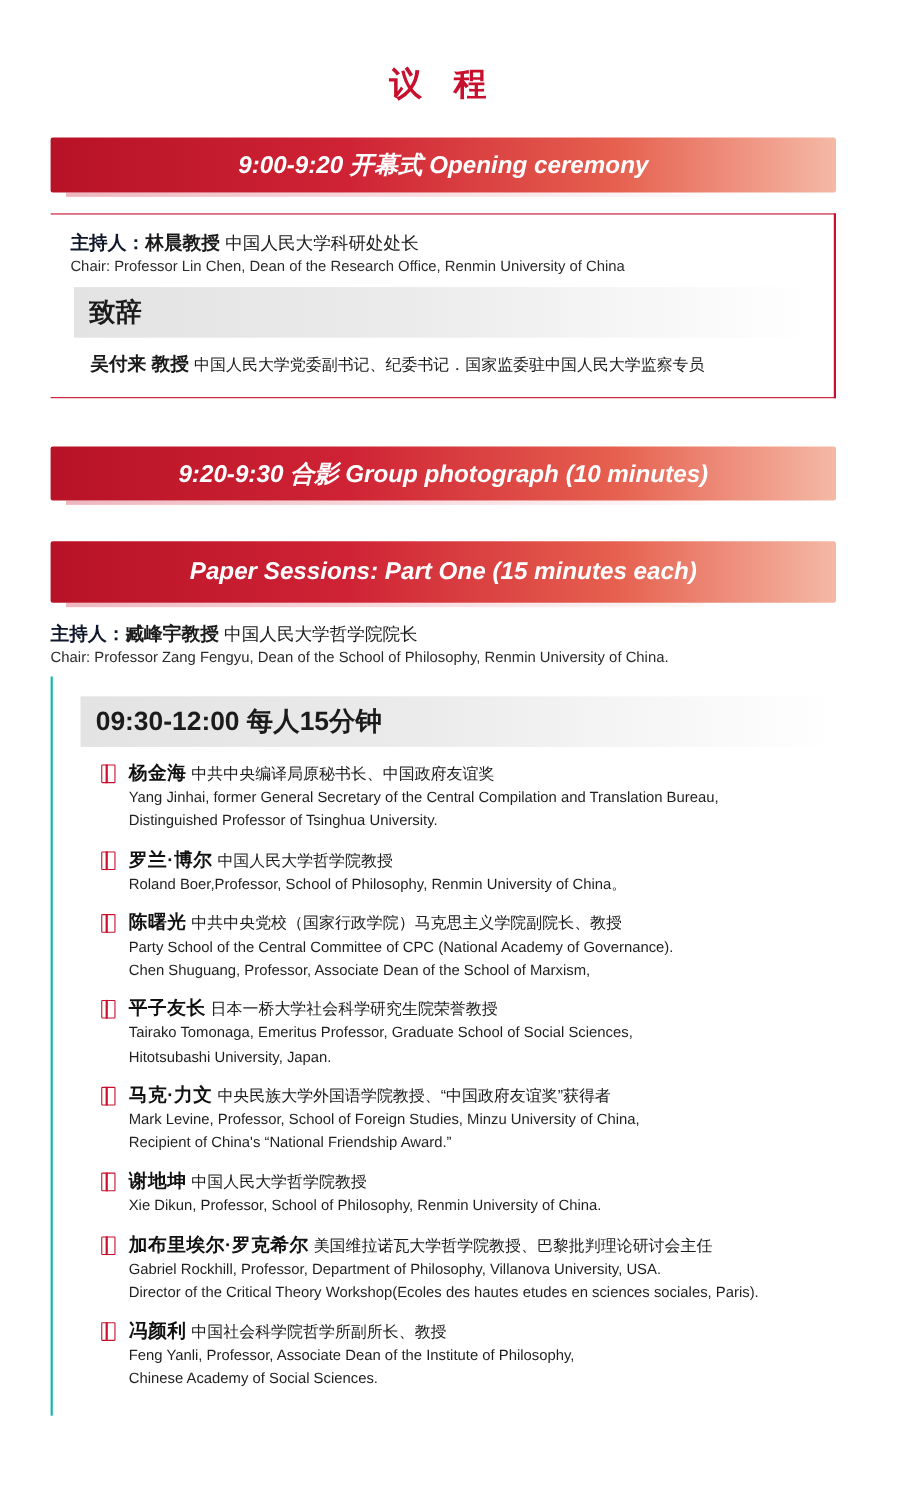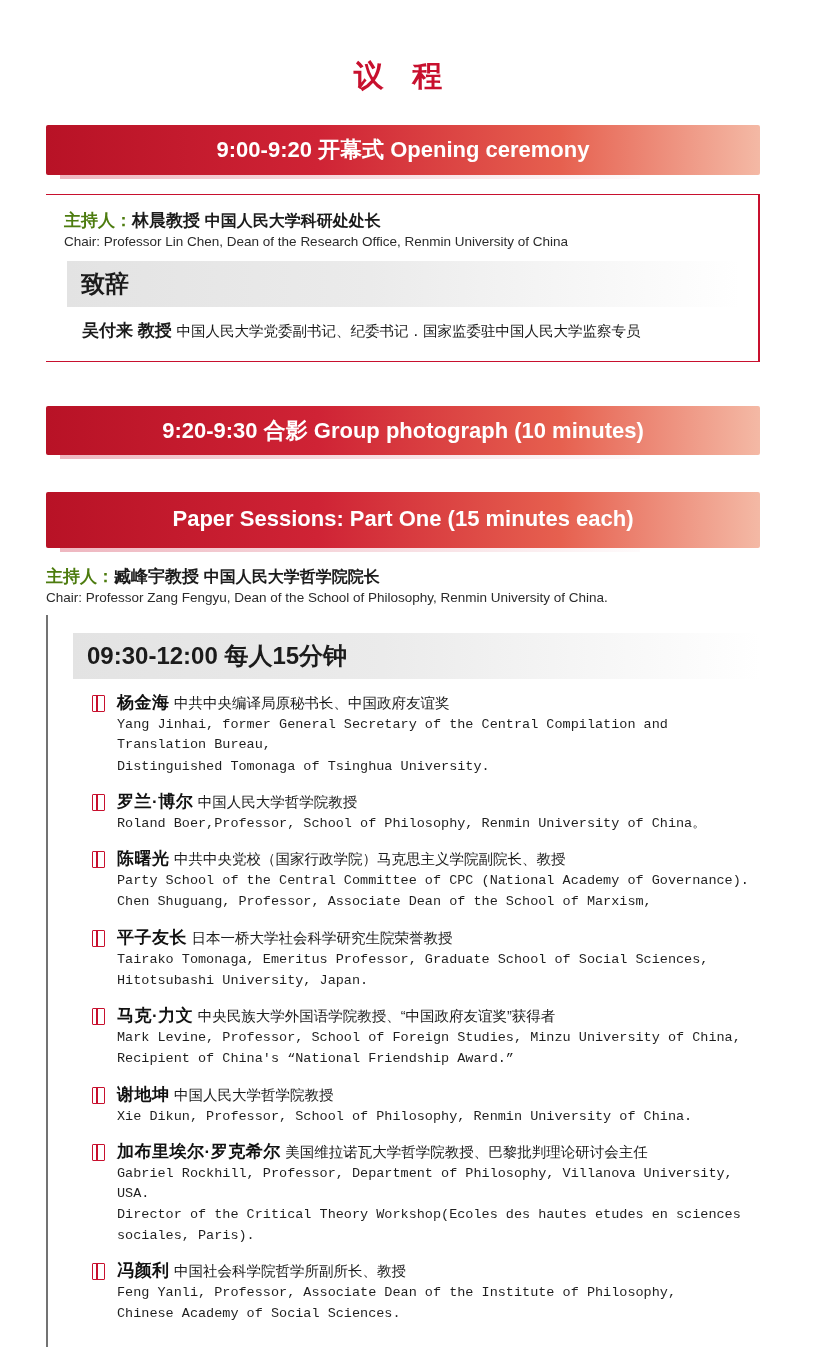--- a/index.html
+++ b/index.html
@@ -38,20 +38,21 @@
     position: relative;
     margin: 18px 46px 0 46px;
     background: linear-gradient(to right, #b81226 0%, #cf2335 38%, #e6604f 72%, #f4b9a5 100%);
     color: #ffffff;
     text-align: center;
     font-size: 22px;
     font-weight: bold;
     padding: 10px 10px 10px 10px;
     line-height: 1.35;
     border-radius: 2px;
+    font-style: italic;
   }
   .banner.two-line {
     padding: 12px 10px 14px 10px;
     font-size: 22px;
   }
   .banner .line2 { display:block; }
 
   .banner-shadow {
     position: relative;
     margin: 0 46px;
@@ -72,36 +73,36 @@
     position: relative;
     margin: 14px 46px 0 46px;
     border-top: 1px solid #c8102e;
     border-right: 2px solid #c8102e;
     border-bottom: 1px solid #c8102e;
     border-left: none;
     padding: 14px 18px 18px 18px;
     box-sizing: border-box;
   }
   .block.left-rule {
-    border-left: 2px solid #737373;
+    border-left: 2px solid #14b8a6;
     border-top: none;
     border-bottom: none;
     border-right: none;
     padding: 6px 0 10px 16px;
     margin-top: 10px;
   }
 
   .chair-cn {
     font-size: 17px;
     font-weight: bold;
     color: #1b1b1b;
     margin: 0 0 2px 0;
   }
-  .chair-cn .label { color: #4d7c0f; }
-  .chair-cn .affil { font-weight: bold; font-size: 16px; }
+  .chair-cn .label { color: #0f172a; }
+  .chair-cn .affil { font-weight: normal; font-size: 16px; }
   .chair-en {
     font-size: 13.5px;
     color: #2b2b2b;
     margin: 0 0 6px 0;
   }
 
   
   .subbar {
     margin: 12px 0 12px 0;
     padding: 7px 0 7px 14px;
@@ -173,21 +174,20 @@
     font-size: 14.5px;
     font-weight: normal;
     color: #1b1b1b;
     letter-spacing: 0;
   }
   .sp-en {
     font-size: 13.5px;
     color: #1f1f1f;
     line-height: 1.5;
     margin-top: 1px;
-    font-family: Liberation Mono, monospace;
   }
   .spacer-lg { height: 26px; }
   .spacer-md { height: 14px; }
 </style>
 </head>
 <body>
 
 <div class="page">
 
   <div class="doc-title">议  程</div>
@@ -238,21 +238,21 @@
     <div class="speaker-list">
 
       <div class="speaker">
         <span class="book-icon"></span>
         <div class="speaker-body">
           <div>
             <span class="sp-name">杨金海</span>
             <span class="sp-title-cn">中共中央编译局原秘书长、中国政府友谊奖</span>
           </div>
           <div class="sp-en">Yang Jinhai, former General Secretary of the Central Compilation and Translation Bureau,</div>
-          <div class="sp-en">Distinguished Tomonaga of Tsinghua University.</div>
+          <div class="sp-en">Distinguished Professor of Tsinghua University.</div>
         </div>
       </div>
 
       <div class="speaker">
         <span class="book-icon"></span>
         <div class="speaker-body">
           <div>
             <span class="sp-name">罗兰·博尔</span>
             <span class="sp-title-cn">中国人民大学哲学院教授</span>
           </div>

